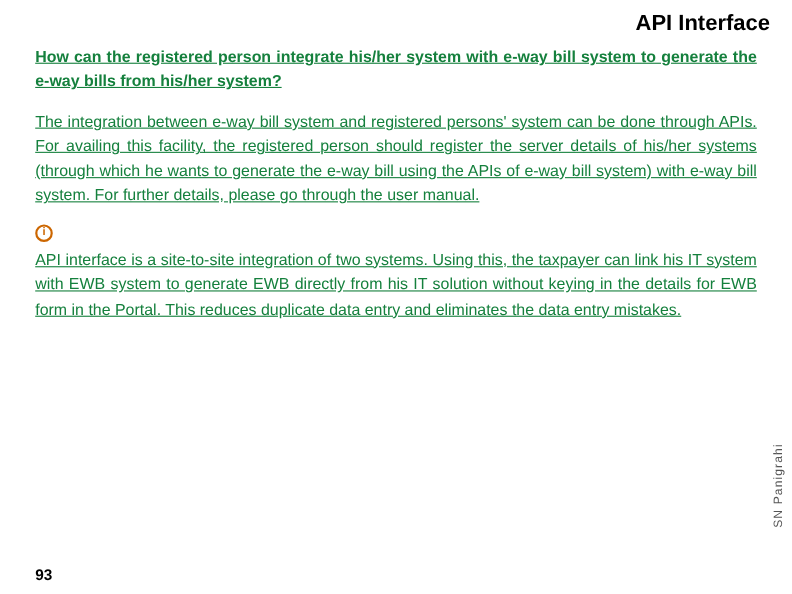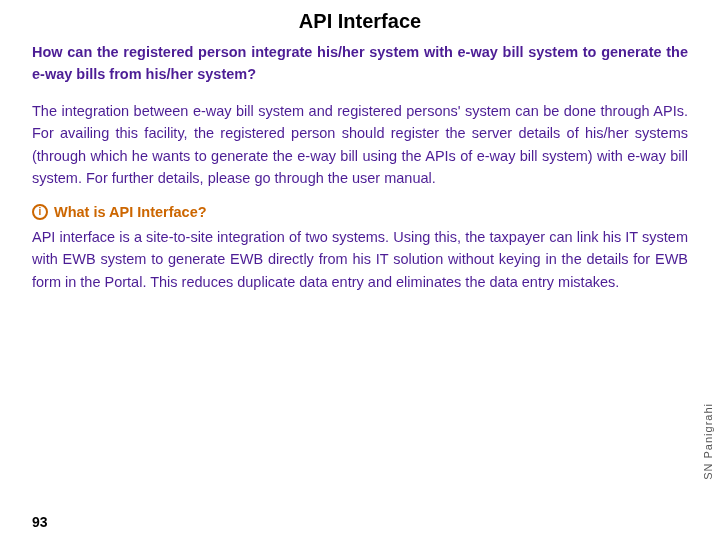--- a/index.html
+++ b/index.html
@@ -19,37 +19,38 @@
 
     .page-container {
       width: 720px;
       height: 540px;
       background: #ffffff;
       padding: 10px 20px 10px 20px;
       position: relative;
     }
 
     .page-title {
-      text-align: center;
+      text-align: right;
       font-size: 20px;
       font-weight: bold;
       color: #000000;
       margin-bottom: 8px;
     }
 
     .content-area {
       padding: 0 12px;
     }
 
     .paragraph {
       font-size: 14.5px;
       line-height: 1.55;
-      color: #4c1d95;
+      color: #15803d;
       text-align: justify;
       margin-bottom: 14px;
+      text-decoration: underline;
     }
 
     .bold-text {
       font-weight: bold;
     }
 
     .question-heading {
       font-size: 14.5px;
       font-weight: bold;
       color: #cc6600;
@@ -104,21 +105,20 @@
   <div class="content-area">
 
     <div class="paragraph">
       <span class="bold-text">How can the registered person integrate his/her system with e-way bill system to generate the e-way bills from his/her system?</span>
     </div>
 
     <div class="paragraph">The integration between e-way bill system and registered persons' system can be done through APIs. For availing this facility, the registered person should register the server details of his/her systems (through which he wants to generate the e-way bill using the APIs of e-way bill system) with e-way bill system. For further details, please go through the user manual.</div>
 
     <div class="question-heading">
       <span class="circle-icon">i</span>
-      <span>What is API Interface?</span>
     </div>
 
     <div class="paragraph">API interface is a site-to-site integration of two systems. Using this, the taxpayer can link his IT system with EWB system to generate EWB directly from his IT solution without keying in the details for EWB form in the Portal. This reduces duplicate data entry and eliminates the data entry mistakes.</div>
 
   </div>
 
   <div class="page-number">93</div>
 
   <div class="watermark">SN Panigrahi</div>
 

